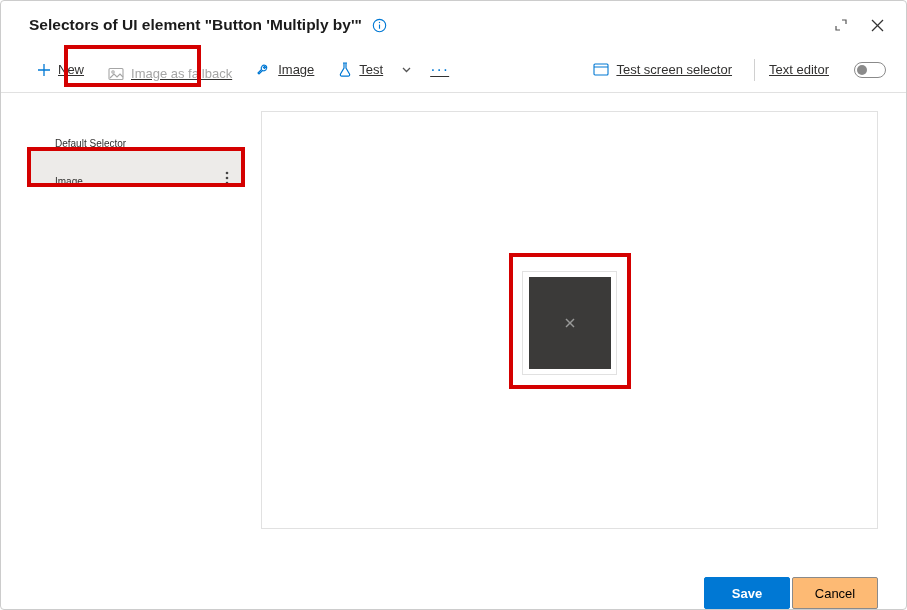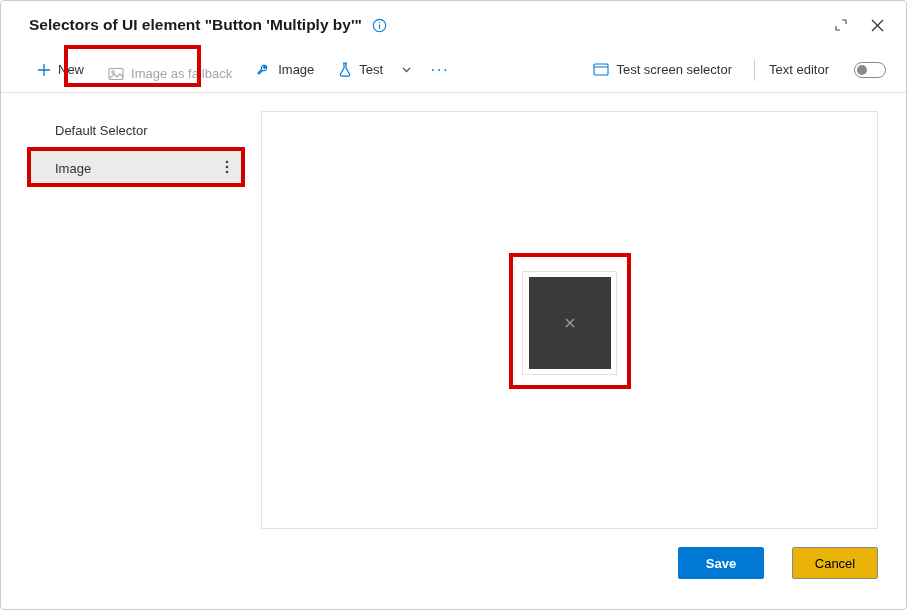--- a/index.html
+++ b/index.html
@@ -109,23 +109,23 @@
       min-height: 0;
     }
     .sidebar {
       width: 242px;
       padding-top: 18px;
       padding-left: 30px;
     }
     .sel-item {
       height: 38px;
       display: flex;
-      align-items: center;
+      align-items: flex-end;
       padding: 0 14px 0 24px;
-      font-size: 13px;
+      font-size: 10px;
       position: relative;
       cursor: pointer;
     }
     .sel-item.selected {
       background: #edebe9;
       gap: 8px;
     }
     .sel-item .dots {
       margin-left: auto;
       color: #444;
@@ -163,34 +163,34 @@
       display: flex;
       align-items: center;
       justify-content: center;
       color: #a0a0a0;
     }
     
     .footer {
       border: none;
       height: 62px;
       display: flex;
-      align-items: flex-start;
+      align-items: flex-end;
       justify-content: flex-end;
-      gap: 28px;
+      gap: 2px;
       padding: 0 28px;
     }
     .btn {
       min-width: 86px;
       height: 32px;
       padding: 0 18px;
       font-size: 13px;
       border-radius: 2px;
       cursor: pointer;
       border: 1px solid #8a8a8a;
-      background: #eab308;
+      background: #fdba74;
     }
     .btn.primary {
       background: #0078d4;
       border-color: #0078d4;
       color: #fff;
       font-weight: 600;
     }
   </style>
 </head>
 <body>
@@ -213,21 +213,21 @@
     </span>
     <span class="win-btn">
       <svg width="13" height="13" viewBox="0 0 13 13" fill="none" stroke="#333" stroke-width="1.2">
           <line x1="1" y1="1" x2="12" y2="12"></line>
           <line x1="12" y1="1" x2="1" y2="12"></line>
         </svg>
     </span>
   </div>
 </div>
 
-<div class="toolbar" style="position:relative;">
+<div class="toolbar" style="position:relative;text-decoration:underline;">
   <button class="tool-btn">
     <span class="ic">
       <svg width="14" height="14" viewBox="0 0 14 14" stroke="currentColor" stroke-width="1.3">
           <line x1="7" y1="1" x2="7" y2="13"></line>
           <line x1="1" y1="7" x2="13" y2="7"></line>
         </svg>
     </span>
     <span>New</span>
   </button>
 

